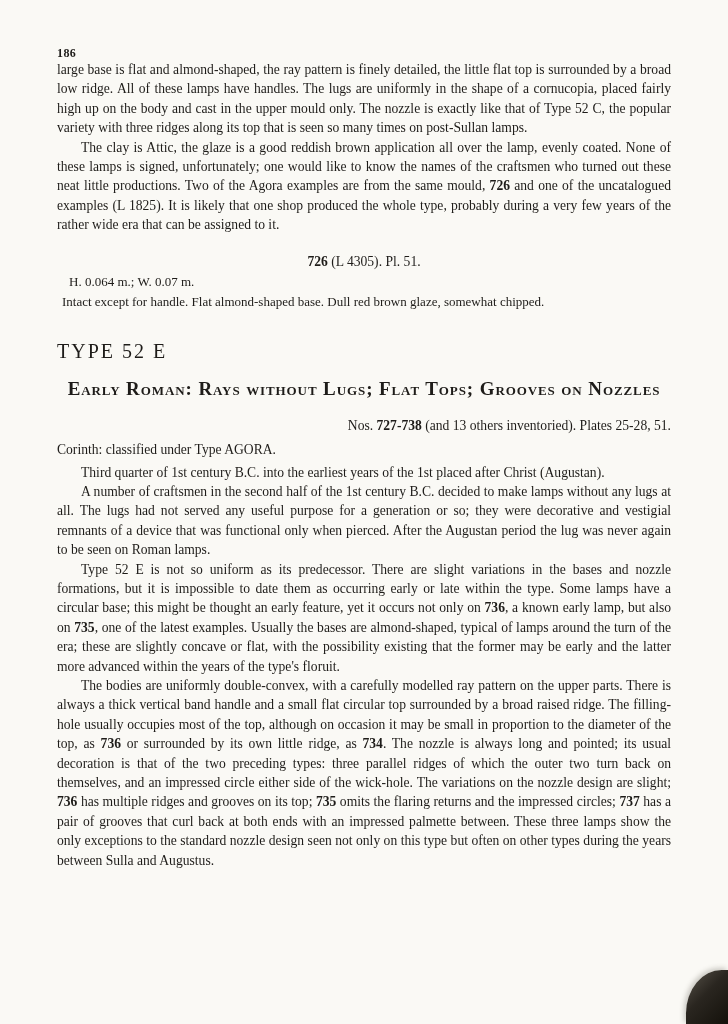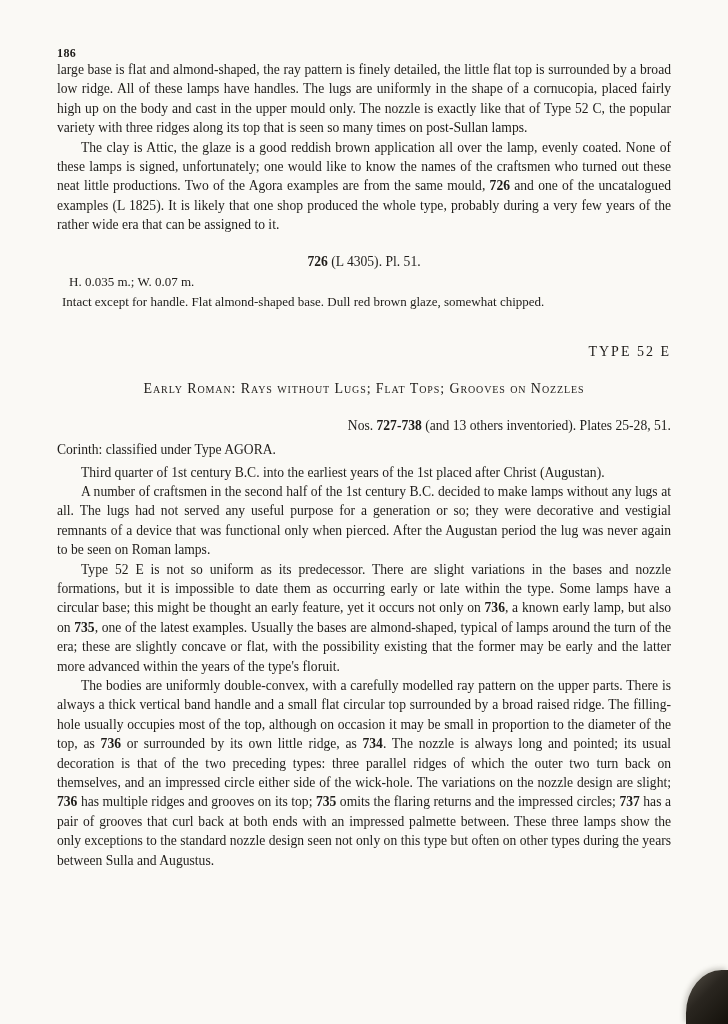--- a/index.html
+++ b/index.html
@@ -35,30 +35,30 @@
   .indent { text-indent: 24px; }
   b { font-weight: bold; }
 
   .catalog { margin-top: 17px; }
   .cat-head { margin: 0; text-align: center; }
   .cat-line { margin: 1px 0 0 0; padding-left: 12px; font-size: 13px; text-align: left; }
   .cat-desc { padding-left: 5px; }
 
   .type-heading {
     margin: 30px 0 0 0;
-    text-align: right;
-    font-size: 14px;
+    text-align: left;
+    font-size: 20px;
     font-weight: normal;
     letter-spacing: 2px;
   }
   .type-subheading {
     margin: 18px 0 0 0;
     text-align: center;
-    font-size: 14px;
-    font-weight: normal;
+    font-size: 19px;
+    font-weight: bold;
     font-variant: small-caps;
     letter-spacing: 0.9px;
   }
   .nos { margin-top: 17px; text-align: right; }
   .corinth { margin-top: 5px; text-align: left; }
   .after-corinth { margin-top: 3px; }
 
   .corner-artifact {
     position: absolute;
     right: 0; bottom: 0;
@@ -76,21 +76,21 @@
   <header class="running-head">
     <span class="pagenum">186</span>
   </header>
 
   <main class="text-block">
     <p class="para"><span>large base is flat and almond-shaped, the ray pattern is finely detailed, the little flat top is surrounded by a broad low ridge. All of these lamps have handles. The lugs are uniformly in the shape of a cornucopia, placed fairly high up on the body and cast in the upper mould only. The nozzle is exactly like that of Type 52 C, the popular variety with three ridges along its top that is seen so many times on post-Sullan lamps.</span></p>
     <p class="para indent"><span>The clay is Attic, the glaze is a good reddish brown application all over the lamp, evenly coated. None of these lamps is signed, unfortunately; one would like to know the names of the craftsmen who turned out these neat little productions. Two of the Agora examples are from the same mould, </span><b>726</b><span> and one of the uncatalogued examples (L 1825). It is likely that one shop produced the whole type, probably during a very few years of the rather wide era that can be assigned to it.</span></p>
 
     <section class="catalog">
       <p class="cat-head"><b>726</b><span> (L 4305). Pl. 51.</span></p>
-      <p class="cat-line"><span>H. 0.035 m.; W. 0.07 m.</span></p>
+      <p class="cat-line"><span>H. 0.064 m.; W. 0.07 m.</span></p>
       <p class="cat-line cat-desc"><span>Intact except for handle. Flat almond-shaped base. Dull red brown glaze, somewhat chipped.</span></p>
     </section>
 
     <h2 class="type-heading">TYPE 52 E</h2>
     <h3 class="type-subheading">Early Roman: Rays without Lugs; Flat Tops; Grooves on Nozzles</h3>
 
     <p class="para nos"><span>Nos. </span><b>727-738</b><span> (and 13 others inventoried). Plates 25-28, 51.</span></p>
     <p class="para corinth"><span>Corinth: classified under Type AGORA.</span></p>
     <p class="para indent after-corinth"><span>Third quarter of 1st century B.C. into the earliest years of the 1st placed after Christ (Augustan).</span></p>
     <p class="para indent"><span>A number of craftsmen in the second half of the 1st century B.C. decided to make lamps without any lugs at all. The lugs had not served any useful purpose for a generation or so; they were decorative and vestigial remnants of a device that was functional only when pierced. After the Augustan period the lug was never again to be seen on Roman lamps.</span></p>

